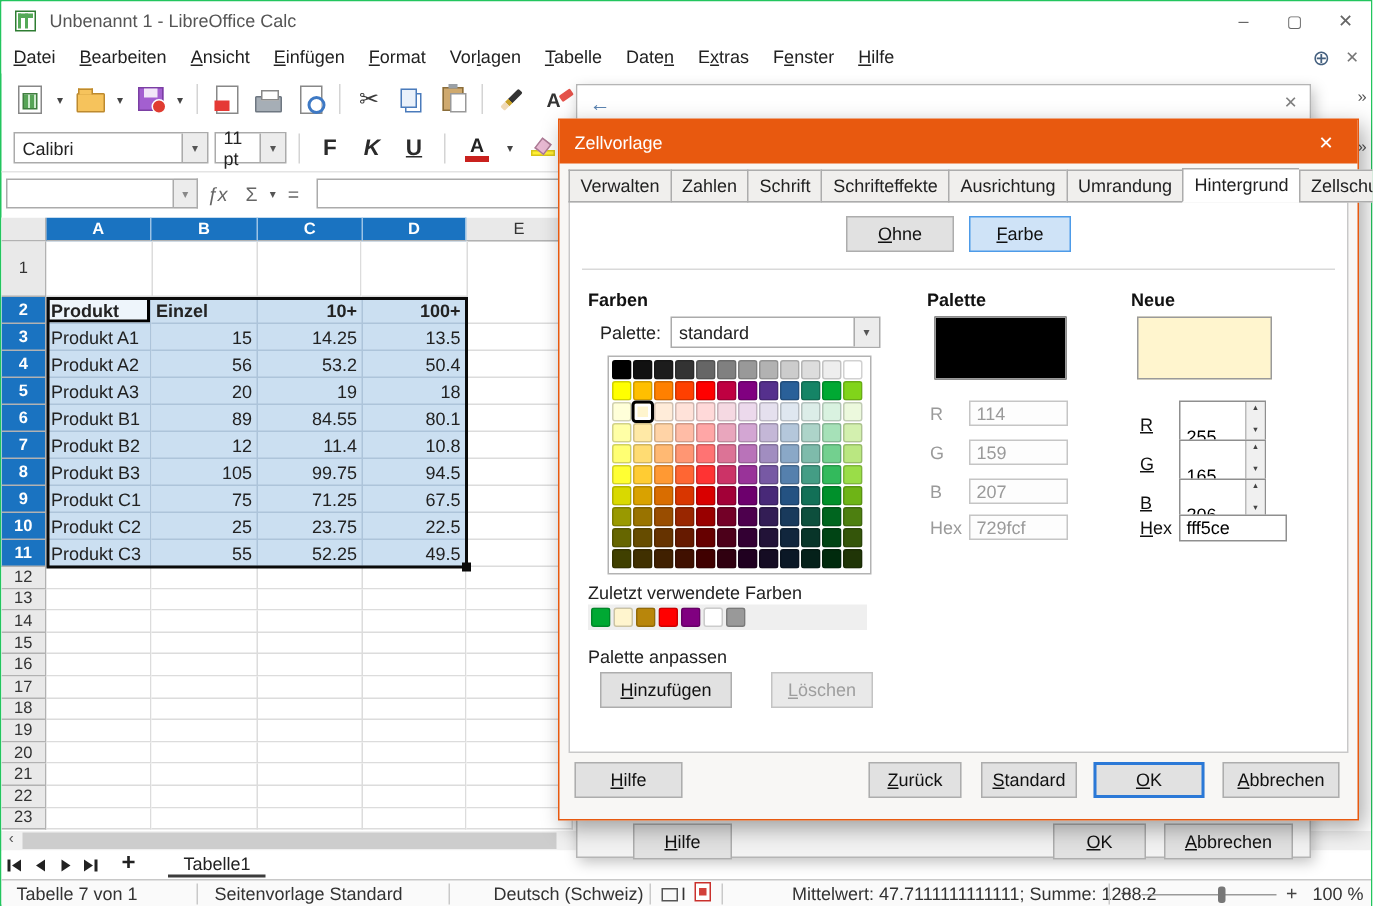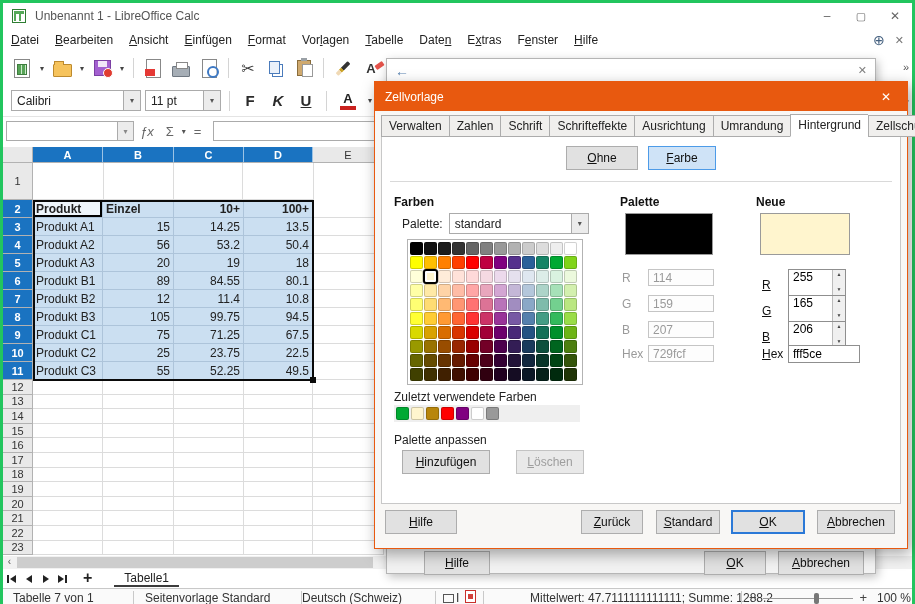--- a/index.html
+++ b/index.html
@@ -1,18 +1,18 @@
 <!DOCTYPE html>
 <html><head>
 <meta charset="utf-8">
 <style>
   * { margin:0; padding:0; box-sizing:border-box; }
   html,body { width:915px; height:604px; }
   body { font-family:"Liberation Sans", sans-serif; font-size:12px; color:#222; background:#fff; position:relative; overflow:hidden; }
-  #app { position:absolute; inset:0; width:915px; height:604px; background:#fff; border:3px solid #22c55e; }
+  #app { position:absolute; inset:0; width:915px; height:604px; background:#fff; border:1px solid #22c55e; }
 
   
   .titlebar { position:absolute; left:0; top:0; width:100%; height:26px; background:#fff; display:flex; align-items:center; }
   .calc-ico { width:14px; height:14px; margin-left:9px; background:#fff; border:1px solid #2e7d32; position:relative; }
   .calc-ico::after { content:""; position:absolute; inset:1px; background:
      linear-gradient(#43a047 0 3px, transparent 3px),
      repeating-linear-gradient(90deg, #43a047 0 2px, #fff 2px 5px); opacity:.9; }
   .title-text { margin-left:9px; color:#555; }
   .win-controls { margin-left:auto; display:flex; align-items:center; height:100%; }
   .wc { width:34px; text-align:center; color:#666; font-size:12px; cursor:default; }
@@ -158,21 +158,21 @@
   .sw.sel { outline:2px solid #000; outline-offset:-1px; box-shadow:inset 0 0 0 2px #fff; }
 
   .recentstrip { position:absolute; left:12px; top:268px; width:186px; height:17px; background:#efefef; display:flex; gap:2px; padding:2px; }
   .rsw { width:13px; height:13px; border-radius:2px; border:1px solid rgba(0,0,0,.2); }
 
   .swatchbox { position:absolute; width:88px; height:42px; border:1px solid #9a9a9a; }
   .fieldrow { position:absolute; display:flex; align-items:center; }
   .flabel { width:26px; color:#111; }
   .flabel.gray { color:#9a9a9a; }
   .fbox { width:66px; height:17px; border:1px solid #c5c5c5; color:#9a9a9a; padding:0 4px; background:#fdfdfd; display:flex; align-items:center; }
-  .spinbox { width:58px; height:32px; border:1px solid #8f8f8f; background:#fff; display:flex; align-items:flex-start; }
+  .spinbox { width:58px; height:32px; border:1px solid #8f8f8f; background:#fff; display:flex; align-items:flex-end; }
   .spinbox .v { flex:1; padding:0 4px; color:#000; }
   .spin { width:13px; height:100%; border-left:1px solid #bbb; display:flex; flex-direction:column; background:#f0f0f0; }
   .spin span { flex:1; font-size:5px; line-height:8px; text-align:center; color:#444; }
   .hexbox { width:72px; height:18px; border:1px solid #8f8f8f; background:#fff; padding:0 4px; display:flex; align-items:center; color:#000; }
 
   .pick-ico { width:12px; height:12px; border-radius:50%; margin-left:6px; border:1px solid #777;
       background:conic-gradient(#e53935,#fdd835,#43a047,#1e88e5,#8e24aa,#e53935); }
 
   .sd-buttons { position:absolute; left:0; right:0; top:428px; height:26px; }
   .sd-btn { position:absolute; height:24px; }
@@ -254,21 +254,21 @@
         <span class="ic-clear">A</span>
       </span>
     <span class="ovf" style="top:10px;">»</span>
   </div>
 
   <div class="toolbar2">
     <span class="combo" style="width:130px;">
       <span class="cval">Calibri</span>
       <span class="carr">▾</span>
     </span>
-    <span class="combo" style="width:76px;">
+    <span class="combo" style="width:48px;">
       <span class="cval">11 pt</span>
       <span class="carr">▾</span>
     </span>
     <span class="tsep"></span>
     <span class="fmt-btn">F</span>
     <span class="fmt-btn" style="font-style:italic;">K</span>
     <span class="fmt-btn" style="text-decoration:underline;">U</span>
     <span class="tsep"></span>
     <span class="tbtn ic-fontcolor">
         <span>A</span>
@@ -515,21 +515,21 @@
       </span>
     <span class="addsheet">+</span>
     <span class="sheettab">Tabelle1</span>
   </div>
 
   <div class="statusbar">
     <span class="sb" style="left:10px;">Tabelle 7 von 1</span>
     <span class="sbdiv" style="left:130px;"></span>
     <span class="sb" style="left:142px;">Seitenvorlage Standard</span>
     <span class="sbdiv" style="left:298px;"></span>
-    <span class="sb" style="left:299px;text-align:right;">Deutsch (Schweiz)</span>
+    <span class="sb" style="left:328px;text-align:right;">Deutsch (Schweiz)</span>
     <span class="sbdiv" style="left:432px;"></span>
     <span class="sb" style="left:440px;"><span class="selmode"></span>I</span>
     <span class="sb" style="left:462px;top:1px;"><span class="modified"></span></span>
     <span class="sbdiv" style="left:480px;"></span>
     <span class="sb" style="left:527px;">Mittelwert: 47.7111111111111; Summe: 1288.2</span>
     <span class="sbdiv" style="left:738px;"></span>
     <span class="zoomslider">
       <span class="zs-minus">−</span>
       <span class="zs-track"></span>
       <span class="zs-thumb"></span>

